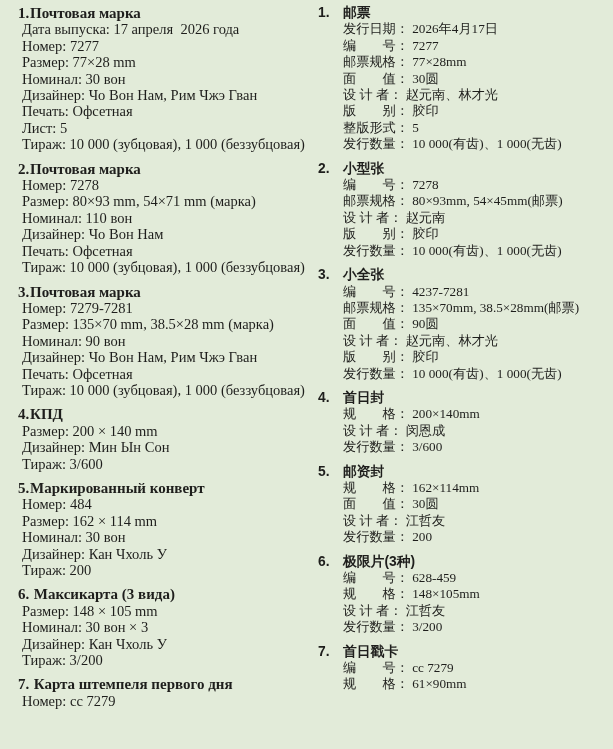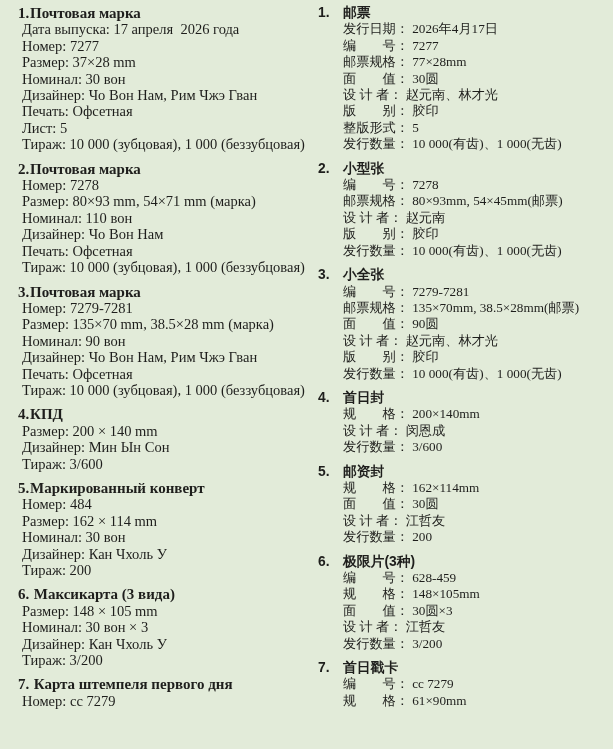--- a/index.html
+++ b/index.html
@@ -60,21 +60,21 @@
 </style>
 </head>
 <body>
 
 <div class="page">
   <div class="col col-left" id="col-left">
       <div class="section">
         <div class="heading"><span class="num">1.</span><span class="title">Почтовая марка</span></div>
         <div class="line">Дата выпуска: 17 апреля  2026 года</div>
         <div class="line">Номер: 7277</div>
-        <div class="line">Размер: 37×28 mm</div>
+        <div class="line">Размер: 77×28 mm</div>
         <div class="line">Номинал: 30 вон</div>
         <div class="line">Дизайнер: Чо Вон Нам, Рим Чжэ Гван</div>
         <div class="line">Печать: Офсетная</div>
         <div class="line">Лист: 5</div>
         <div class="line">Тираж: 10 000 (зубцовая), 1 000 (беззубцовая)</div>
       </div>
       <div class="section">
         <div class="heading"><span class="num">2.</span><span class="title">Почтовая марка</span></div>
         <div class="line">Номер: 7278</div>
         <div class="line">Размер: 80×93 mm, 54×71 mm (марка)</div>
@@ -133,21 +133,21 @@
       <div class="section">
         <div class="heading"><span class="num">2.</span><span class="title">小型张</span></div>
         <div class="line">编　　号： 7278</div>
         <div class="line">邮票规格： 80×93mm, 54×45mm(邮票)</div>
         <div class="line">设 计 者： 赵元南</div>
         <div class="line">版　　别： 胶印</div>
         <div class="line">发行数量： 10 000(有齿)、1 000(无齿)</div>
       </div>
       <div class="section">
         <div class="heading"><span class="num">3.</span><span class="title">小全张</span></div>
-        <div class="line">编　　号： 7279-7281</div>
+        <div class="line">编　　号： 4237-7281</div>
         <div class="line">邮票规格： 135×70mm, 38.5×28mm(邮票)</div>
         <div class="line">面　　值： 90圆</div>
         <div class="line">设 计 者： 赵元南、林才光</div>
         <div class="line">版　　别： 胶印</div>
         <div class="line">发行数量： 10 000(有齿)、1 000(无齿)</div>
       </div>
       <div class="section">
         <div class="heading"><span class="num">4.</span><span class="title">首日封</span></div>
         <div class="line">规　　格： 200×140mm</div>
         <div class="line">设 计 者： 闵恩成</div>
@@ -157,21 +157,20 @@
         <div class="heading"><span class="num">5.</span><span class="title">邮资封</span></div>
         <div class="line">规　　格： 162×114mm</div>
         <div class="line">面　　值： 30圆</div>
         <div class="line">设 计 者： 江哲友</div>
         <div class="line">发行数量： 200</div>
       </div>
       <div class="section">
         <div class="heading"><span class="num">6.</span><span class="title">极限片(3种)</span></div>
         <div class="line">编　　号： 628-459</div>
         <div class="line">规　　格： 148×105mm</div>
-        <div class="line">面　　值： 30圆×3</div>
         <div class="line">设 计 者： 江哲友</div>
         <div class="line">发行数量： 3/200</div>
       </div>
       <div class="section">
         <div class="heading"><span class="num">7.</span><span class="title">首日戳卡</span></div>
         <div class="line">编　　号： cc 7279</div>
         <div class="line">规　　格： 61×90mm</div>
       </div>
     </div>
 </div>

